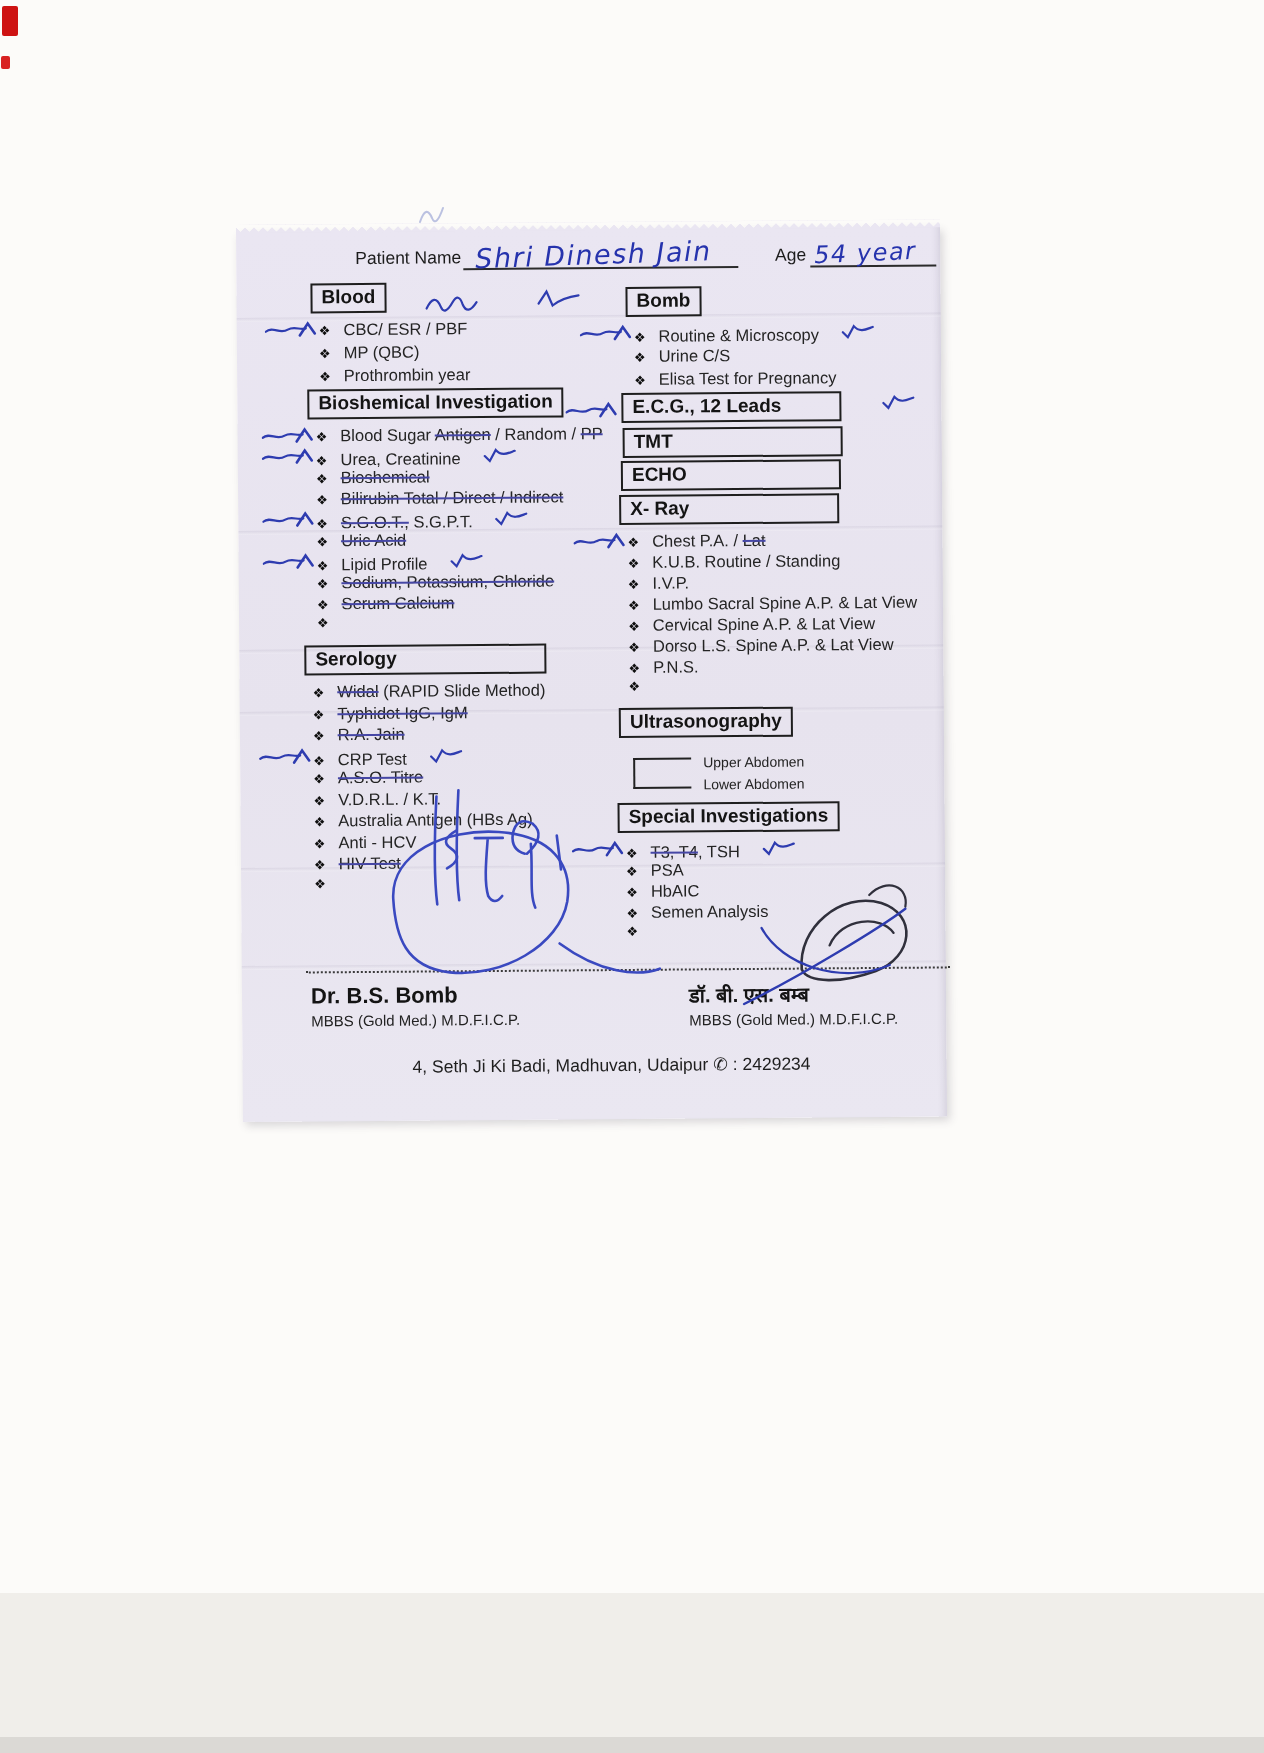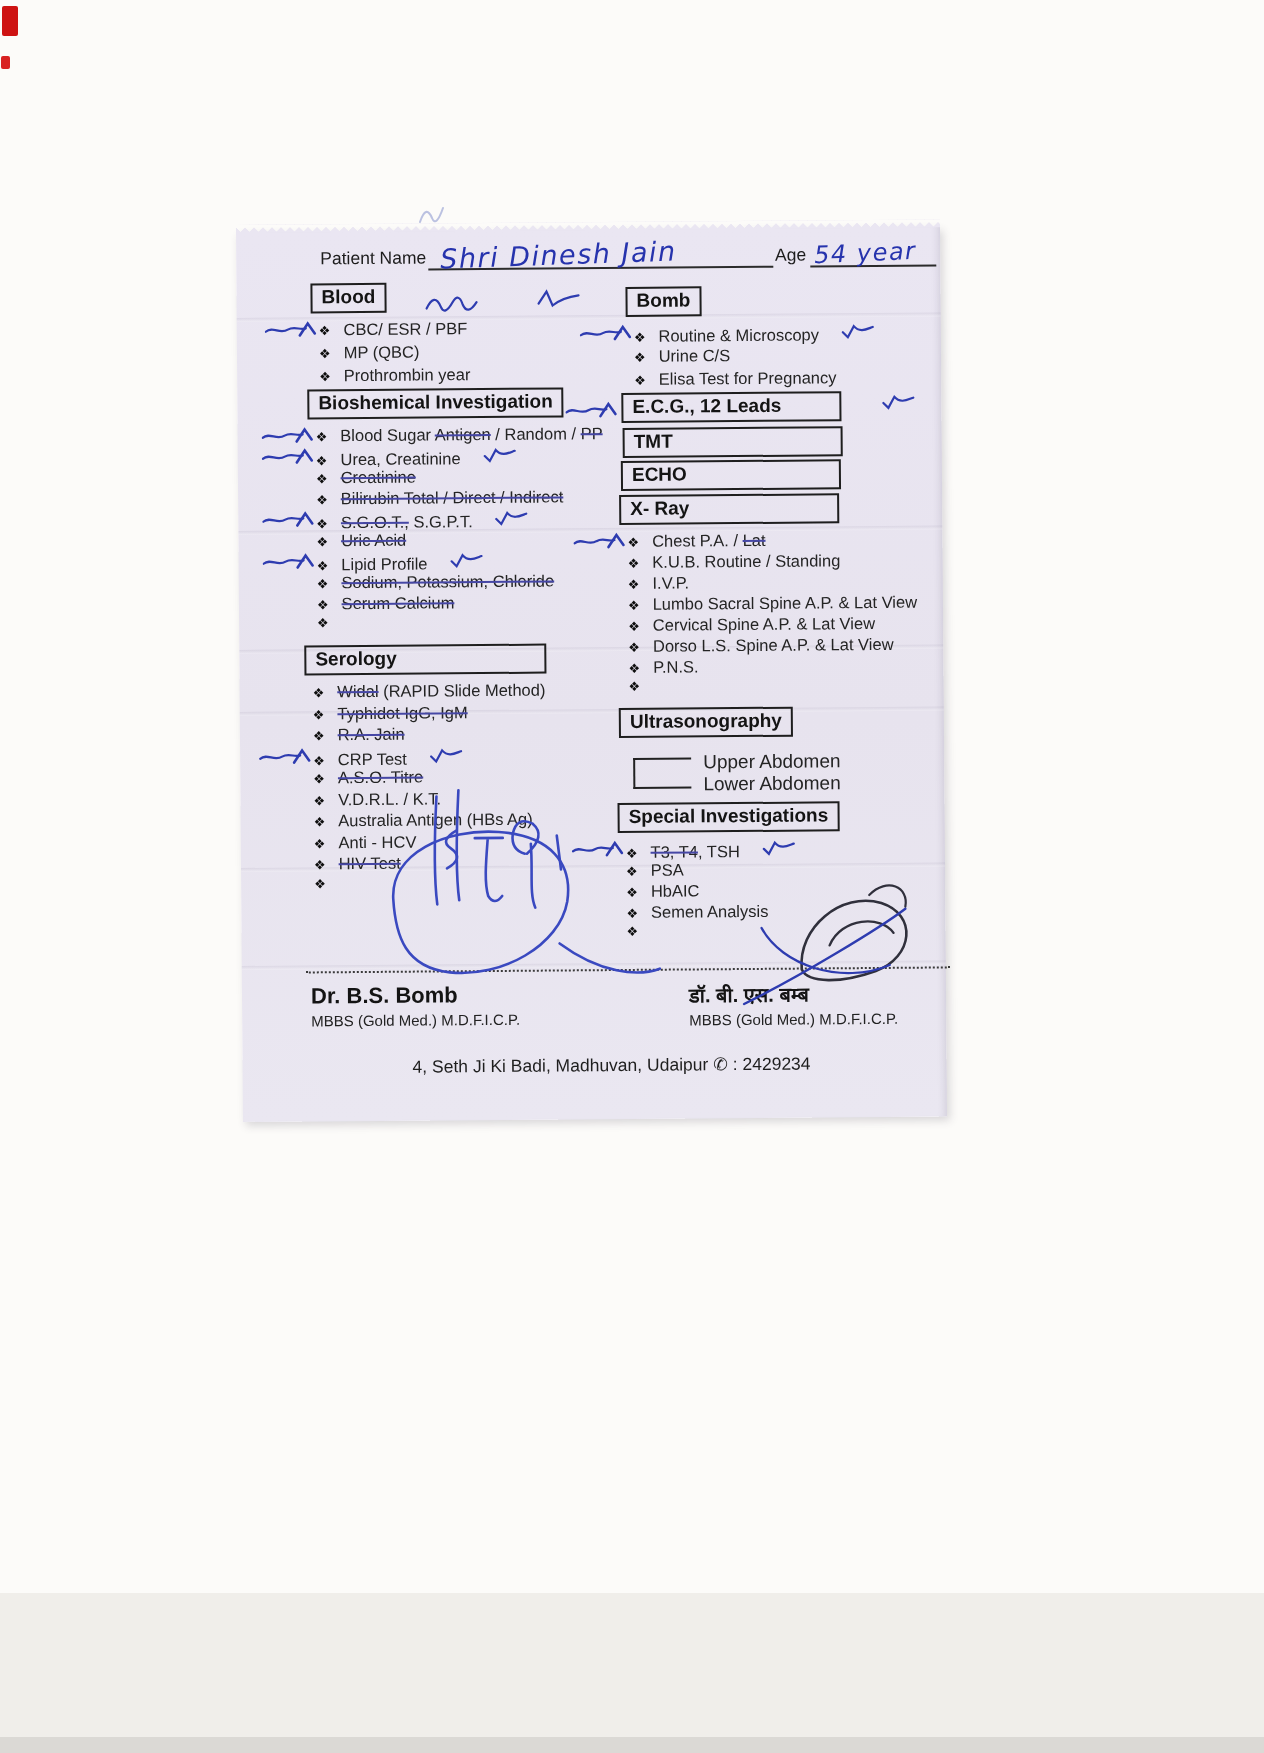--- a/index.html
+++ b/index.html
@@ -25,21 +25,21 @@
       linear-gradient(-45deg,#eae6f2 4px,transparent 0),
       linear-gradient(45deg,#eae6f2 4px,transparent 0);
     background-size:9px 8px;background-repeat:repeat-x;
   }
   .fold{position:absolute;left:0;width:100%;height:4px;pointer-events:none;
     background:linear-gradient(180deg,rgba(100,90,125,0.10),rgba(255,255,255,0.22));}
 
   
   .patient-row{position:absolute;left:84px;top:14px;width:616px;display:flex;align-items:flex-end;
     font-size:17.5px;color:#1c1c1c;}
-  .plabel{white-space:nowrap;padding-bottom:2px;}
+  .plabel{white-space:nowrap;padding-bottom:2px;margin-left:35px;}
   .name-line{flex:1;border-bottom:2px solid #2b2b2b;margin:0 2px;height:24px;position:relative;}
   .age-line{width:126px;border-bottom:2px solid #2b2b2b;height:24px;position:relative;margin-left:4px;}
   .hand{color:#2633ad;font-style:italic;letter-spacing:1.5px;font-family:"DejaVu Sans",sans-serif;
     white-space:nowrap;}
   .hand-name{position:absolute;left:12px;bottom:-3px;font-size:27px;transform:rotate(-1.5deg);}
   .hand-age{position:absolute;left:4px;bottom:-2px;font-size:24px;transform:rotate(-2deg);}
 
   
   .section{position:absolute;}
   .title-box{display:inline-block;border:2px solid #1e1e1e;padding:1px 9px 3px;background:transparent;}
@@ -65,21 +65,21 @@
   .bullet{font-size:13px;color:#0e0e0e;}
   .seg-struck{text-decoration:line-through;text-decoration-thickness:2px;text-decoration-color:#4647a5;}
   .swoosh{position:absolute;left:-54px;top:0px;pointer-events:none;}
   .tick{margin-left:7px;vertical-align:-3px;}
   .sec-swoosh{position:absolute;left:-56px;top:8px;pointer-events:none;}
   .sec-tick{position:absolute;right:-74px;top:2px;pointer-events:none;}
 
   .usg-wrap{display:flex;margin:14px 0 0 14px;gap:12px;}
   .bracket{width:56px;height:27px;border:2px solid #222;border-right:none;margin-top:6px;}
   .usg-opts{display:flex;flex-direction:column;}
-  .usg-opt{font-size:19px;line-height:22px;color:#242424;}
+  .usg-opt{font-size:14px;line-height:22px;color:#242424;}
 
   
   .dotted-sep{position:absolute;left:64px;top:740px;width:644px;border-top:2.5px dotted #3a3a3a;}
   .doc-en{position:absolute;left:69px;top:752px;}
   .doc-en-name{font-size:22px;font-weight:bold;color:#141414;}
   .doc-deg{font-size:15px;color:#222;margin-top:3px;}
   .doc-hi{position:absolute;left:447px;top:753px;}
   .doc-hi-name{font-size:20px;font-weight:bold;color:#141414;font-family:"Liberation Sans",sans-serif;}
   .address{position:absolute;left:0;top:826px;width:100%;text-align:center;padding-left:34px;
     box-sizing:border-box;font-size:17.5px;color:#1e1e1e;}
@@ -183,21 +183,21 @@
               <path d="M35 15 L43 3 L50 13" stroke-width="2.6"></path>
             </svg></span>
           <span class="bullet">❖</span>
           <span><span class="seg">Urea, Creatinine</span></span>
           <span class="tick"><svg width="36" height="18" viewBox="0 0 36 18" fill="none" stroke="#2e3cb0" stroke-width="2.2" stroke-linecap="round">
               <path d="M4 10 L9 15 L15 4 C21 11 28 7 34 5"></path>
             </svg></span>
         </div>
         <div class="row">
           <span class="bullet">❖</span>
-          <span><span class="seg-struck">Creatinine</span></span>
+          <span><span class="seg-struck">Bioshemical</span></span>
         </div>
         <div class="row">
           <span class="bullet">❖</span>
           <span><span class="seg-struck">Bilirubin Total / Direct / Indirect</span></span>
         </div>
         <div class="row">
           <span class="swoosh"><svg width="54" height="18" viewBox="0 0 54 18" fill="none" stroke="#2e3cb0" stroke-width="2.2" stroke-linecap="round">
               <path d="M1 11 C8 5 15 14 23 9 C30 5 35 10 41 8"></path>
               <path d="M35 15 L43 3 L50 13" stroke-width="2.6"></path>
             </svg></span>

